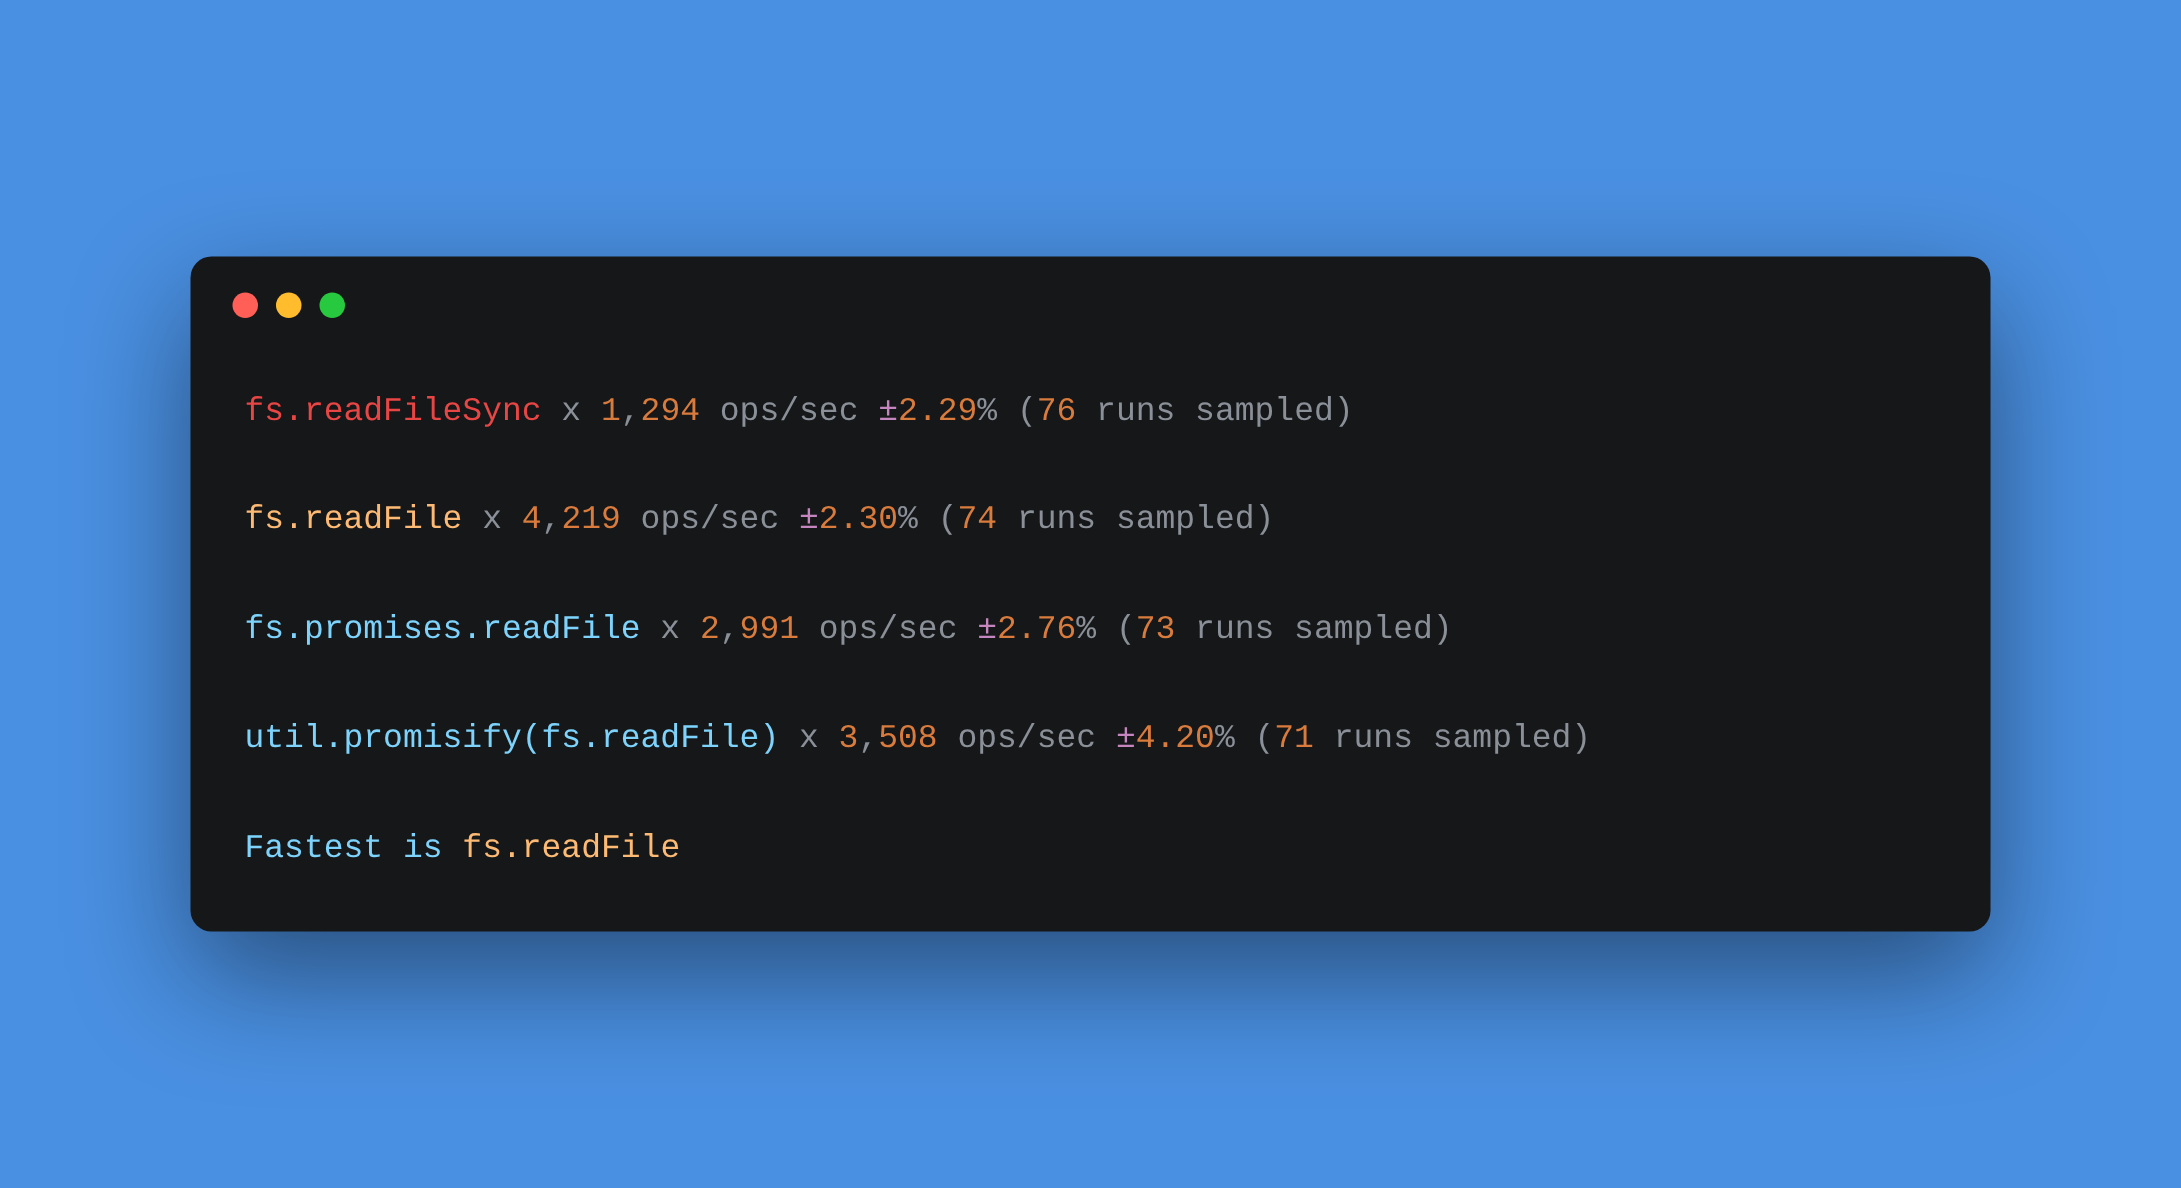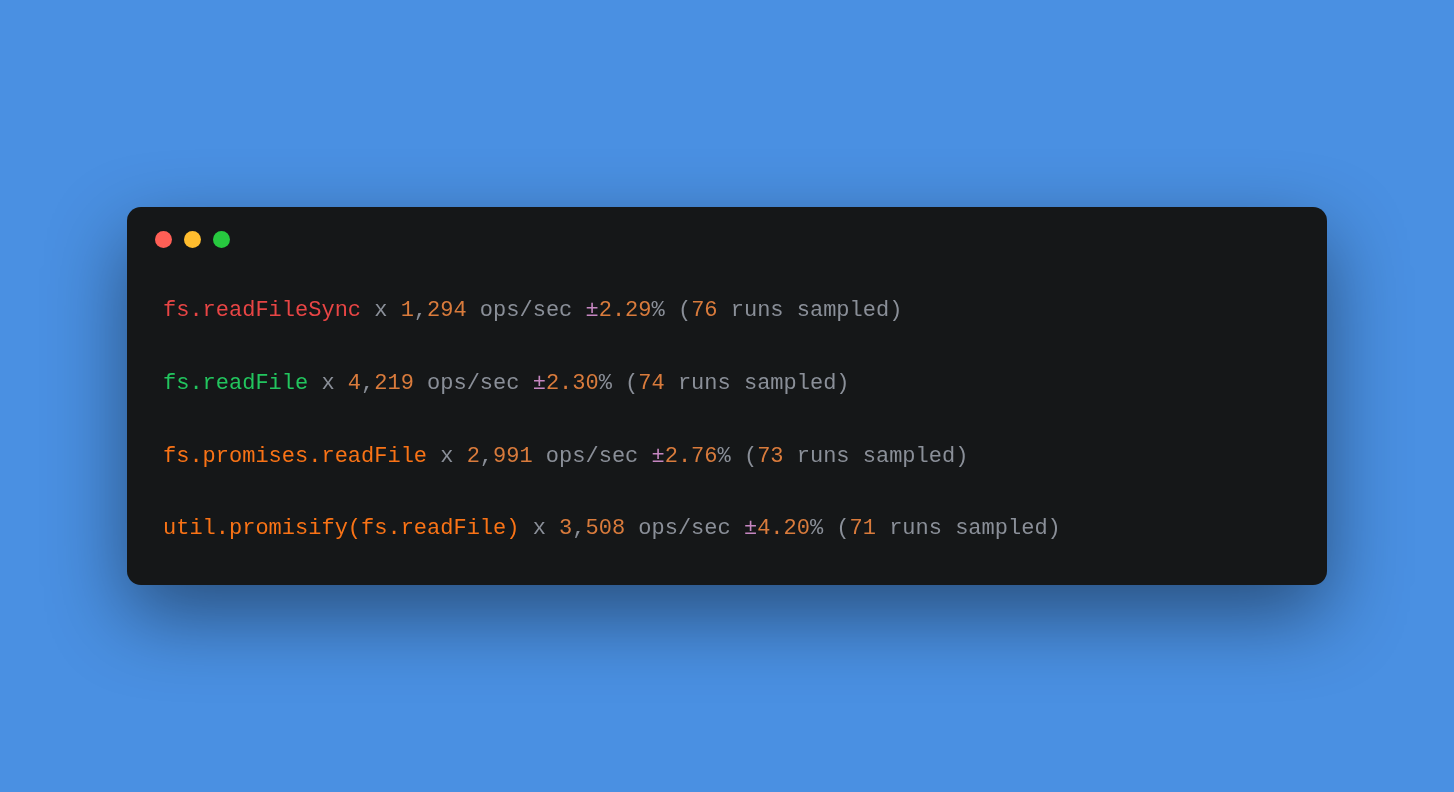--- a/index.html
+++ b/index.html
@@ -43,22 +43,22 @@
       line-height: 1.4;
     }
     .line {
       margin-bottom: 42px;
       white-space: pre;
     }
     .line:last-child {
       margin-bottom: 0;
     }
     .c-red { color: #e84545; }
-    .c-green { color: #22c55e; }
-    .c-blue { color: #f97316; }
+    .c-green { color: #fdba74; }
+    .c-blue { color: #7dd3fc; }
     .c-gray { color: #8a8f98; }
     .c-orange { color: #d97b3c; }
     .c-purple { color: #c586c0; }
   </style>
 </head>
 <body>
 
 <div class="terminal">
   <div class="titlebar">
     <div class="dot dot-red"></div>
@@ -68,16 +68,17 @@
   <div class="content">
 
     <div class="line"><span class="c-red">fs.readFileSync</span><span class="c-gray"> x </span><span class="c-orange">1</span><span class="c-gray">,</span><span class="c-orange">294</span><span class="c-gray"> ops/sec </span><span class="c-purple">±</span><span class="c-orange">2.29</span><span class="c-gray">%</span><span class="c-gray"> (</span><span class="c-orange">76</span><span class="c-gray"> runs sampled)</span></div>
 
     <div class="line"><span class="c-green">fs.readFile</span><span class="c-gray"> x </span><span class="c-orange">4</span><span class="c-gray">,</span><span class="c-orange">219</span><span class="c-gray"> ops/sec </span><span class="c-purple">±</span><span class="c-orange">2.30</span><span class="c-gray">%</span><span class="c-gray"> (</span><span class="c-orange">74</span><span class="c-gray"> runs sampled)</span></div>
 
     <div class="line"><span class="c-blue">fs.promises.readFile</span><span class="c-gray"> x </span><span class="c-orange">2</span><span class="c-gray">,</span><span class="c-orange">991</span><span class="c-gray"> ops/sec </span><span class="c-purple">±</span><span class="c-orange">2.76</span><span class="c-gray">%</span><span class="c-gray"> (</span><span class="c-orange">73</span><span class="c-gray"> runs sampled)</span></div>
 
     <div class="line"><span class="c-blue">util.promisify(fs.readFile)</span><span class="c-gray"> x </span><span class="c-orange">3</span><span class="c-gray">,</span><span class="c-orange">508</span><span class="c-gray"> ops/sec </span><span class="c-purple">±</span><span class="c-orange">4.20</span><span class="c-gray">%</span><span class="c-gray"> (</span><span class="c-orange">71</span><span class="c-gray"> runs sampled)</span></div>
 
+    <div class="line"><span class="c-blue">Fastest is </span><span class="c-green">fs.readFile</span></div>
 
 
   </div>
 </div>
 
 </body></html>

